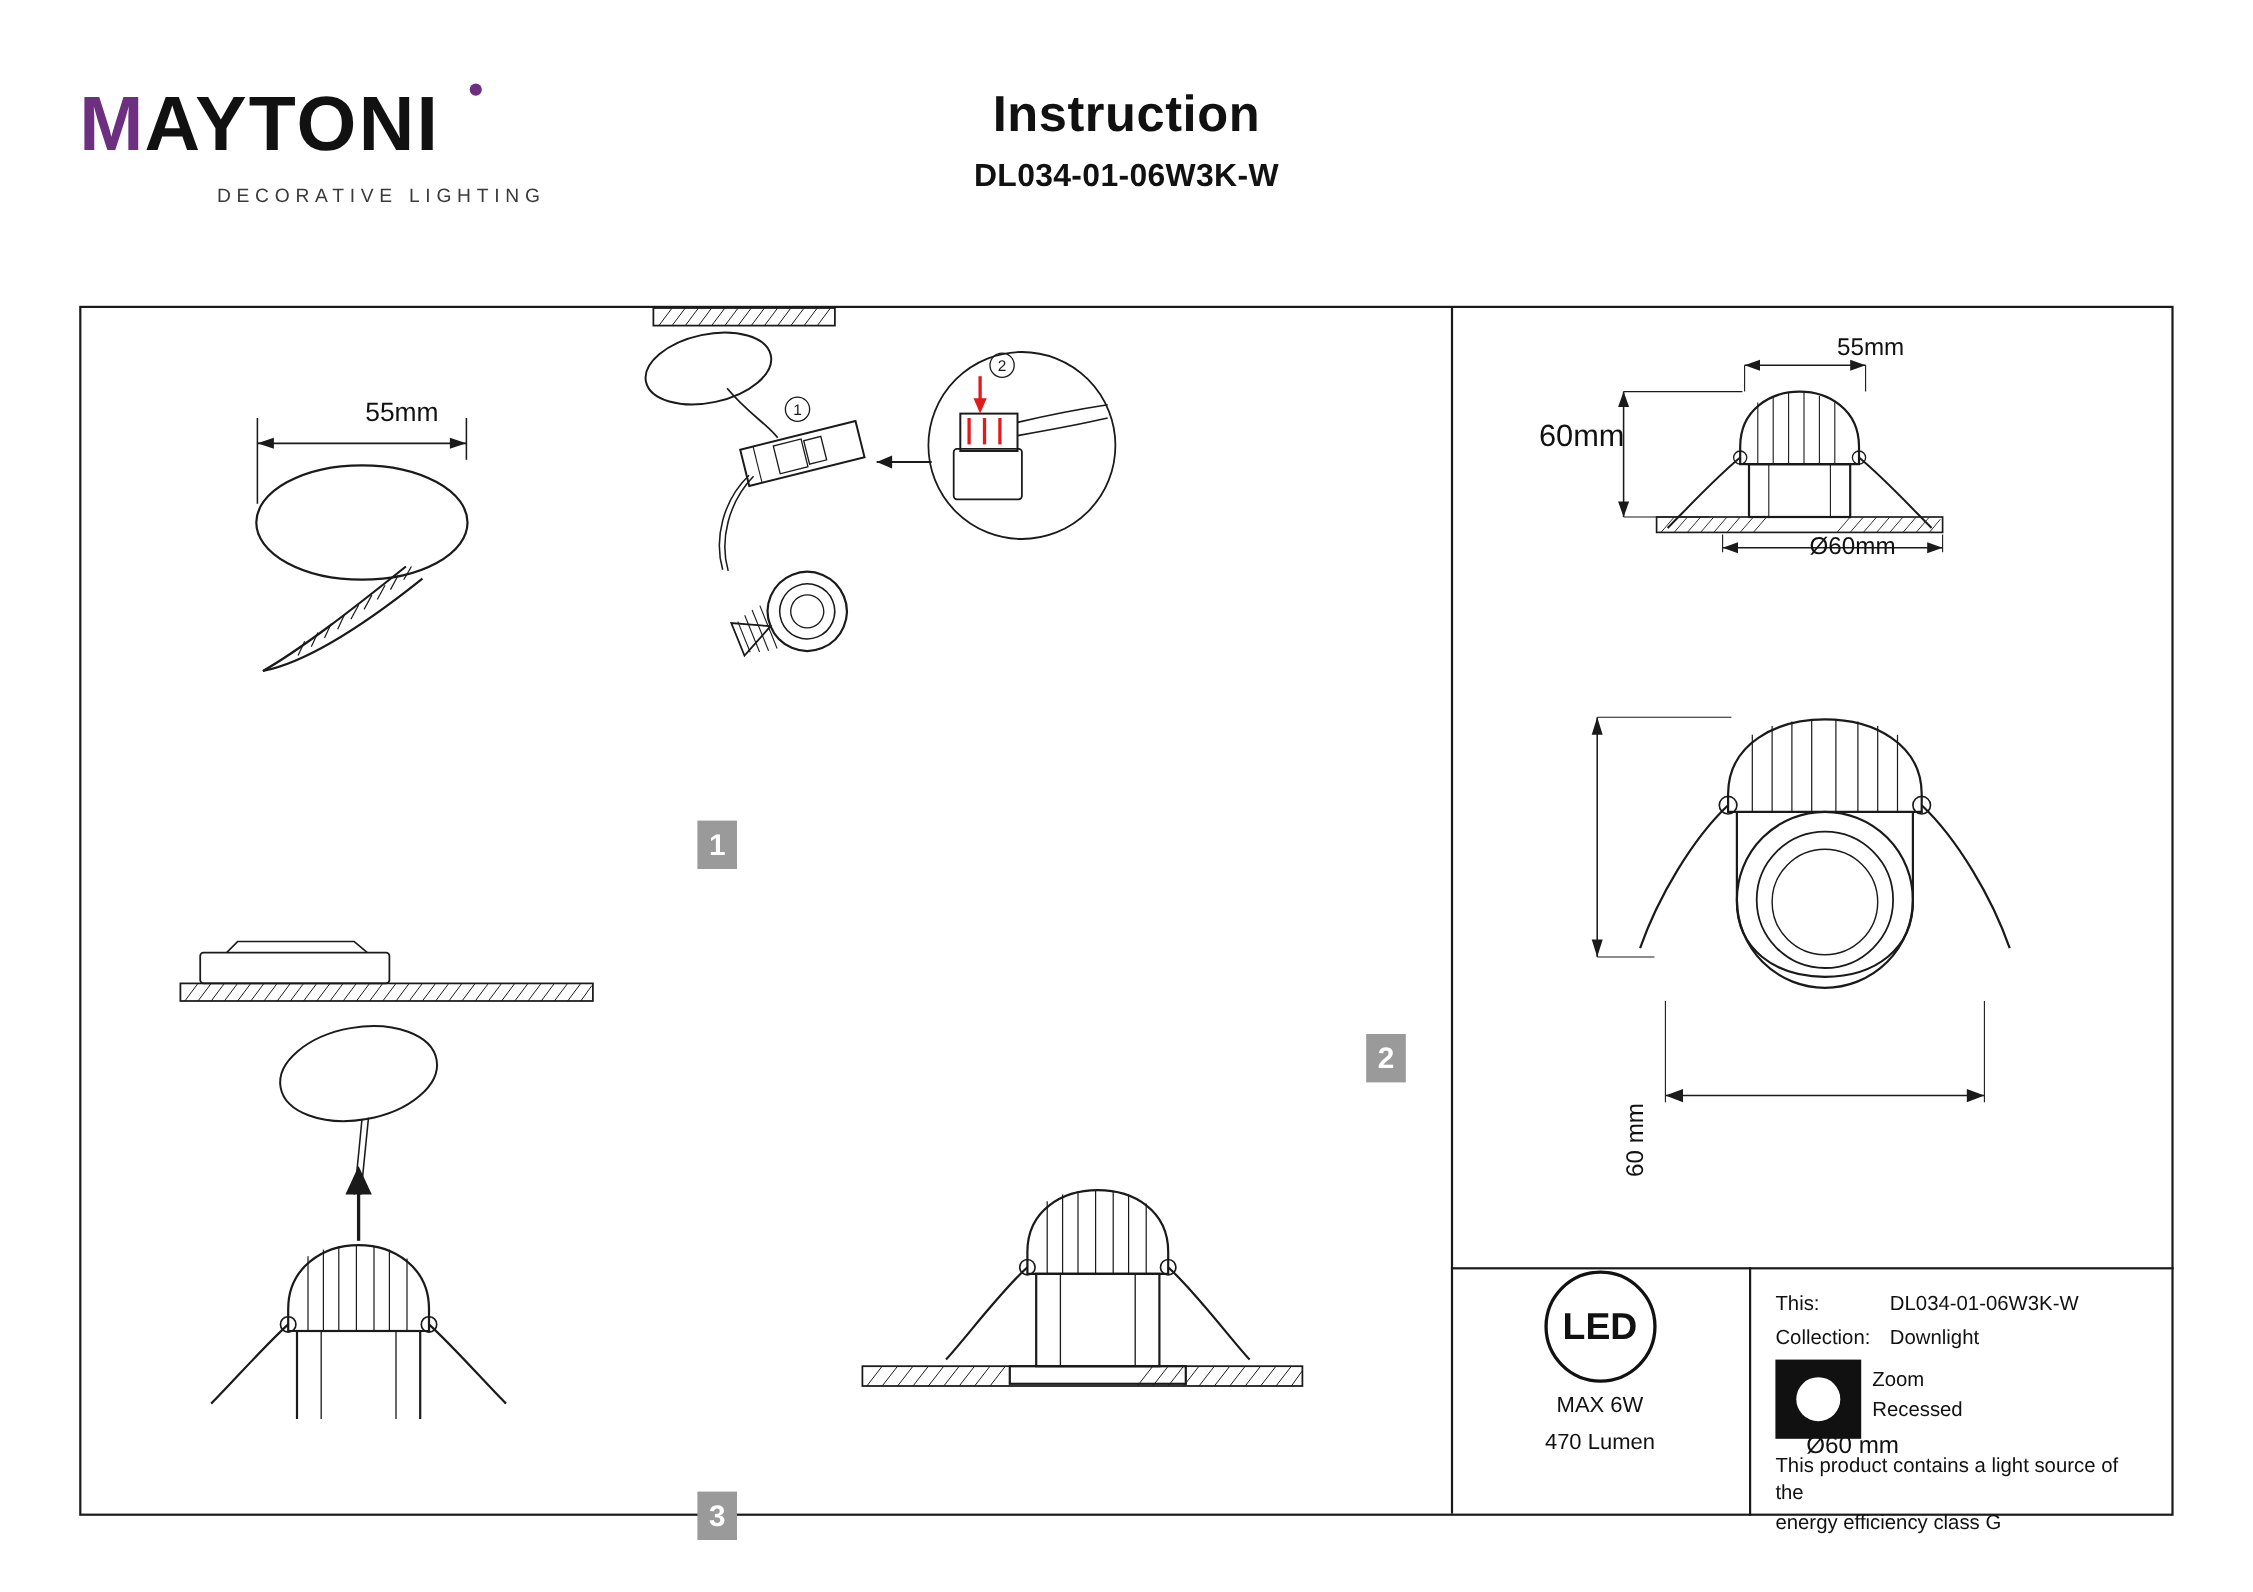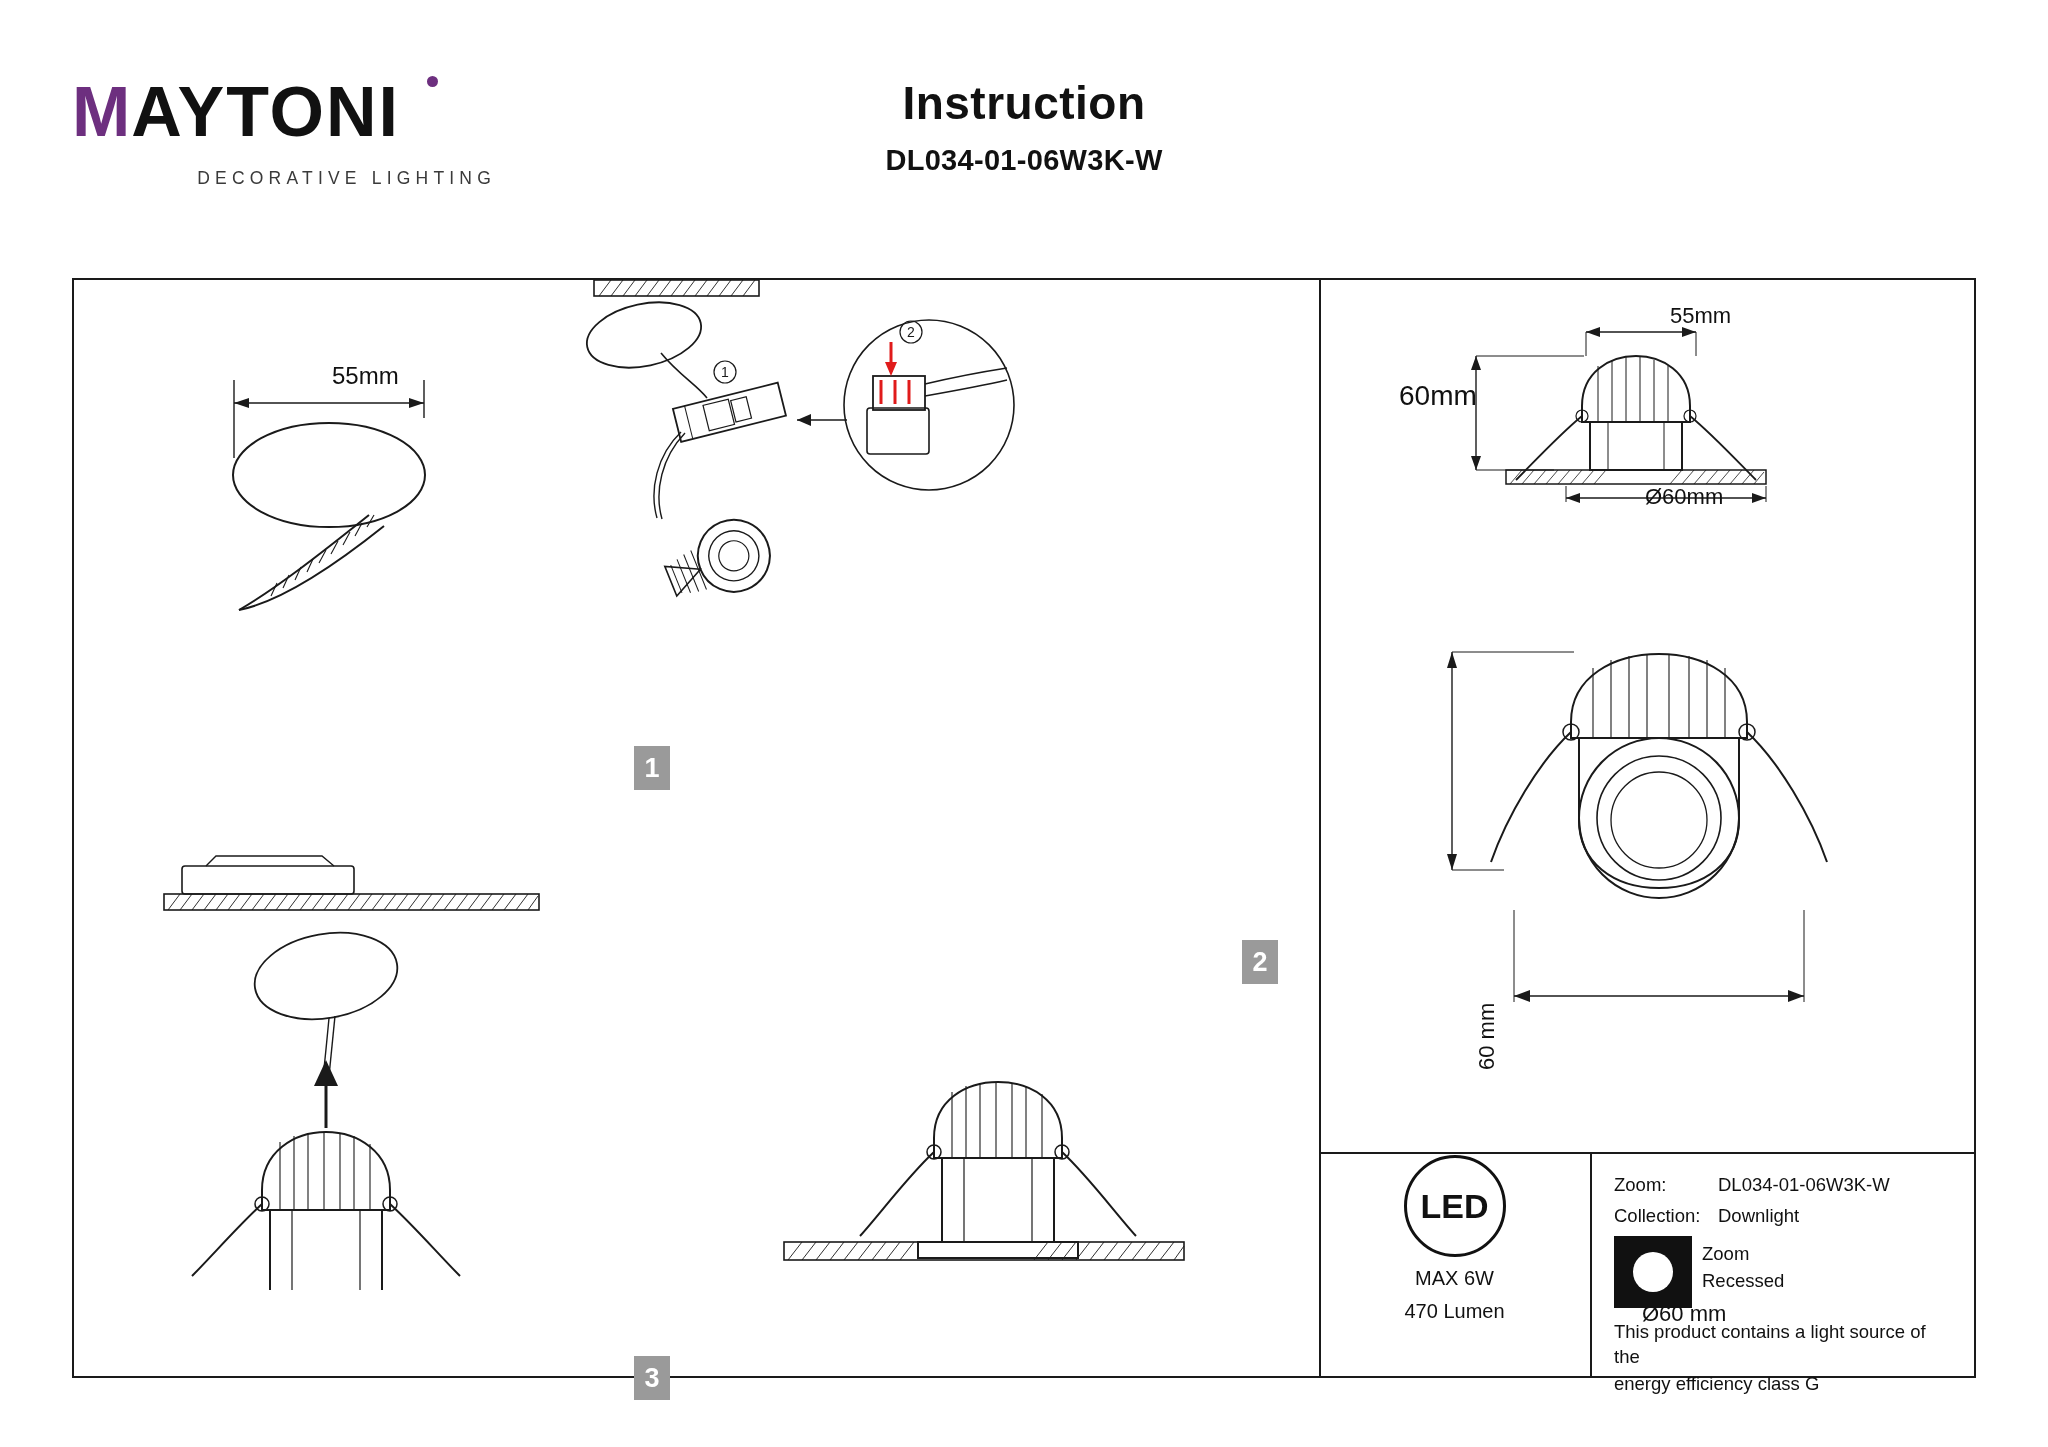--- a/index.html
+++ b/index.html
@@ -600,21 +600,21 @@
   <div class="dim-label" style="left:1568px;top:1021px;font-size:22px;">Ø60 mm</div>
 
   <div class="led-box">
     <div class="led-circle">LED</div>
     <div class="led-line" style="">MAX 6W</div>
     <div class="led-line">470 Lumen</div>
   </div>
 
   <div class="spec-box">
     <div class="spec-row">
-      <div class="spec-key">Zoom:</div>
+      <div class="spec-key">This:</div>
       <div class="spec-val">DL034-01-06W3K-W</div>
     </div>
     <div class="spec-row">
       <div class="spec-key">Collection:</div>
       <div class="spec-val">Downlight</div>
     </div>
     <div class="energy-wrap">
       <div class="energy-icon">
         <div class="bulb"></div>
       </div>

